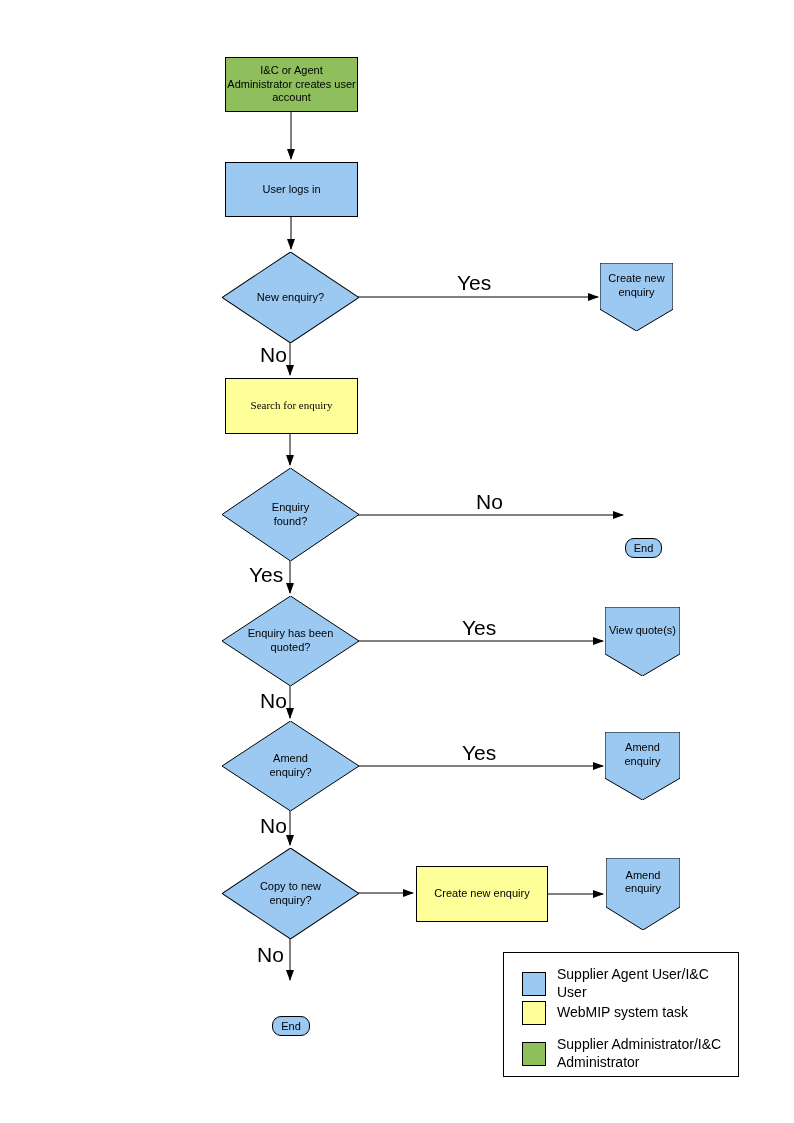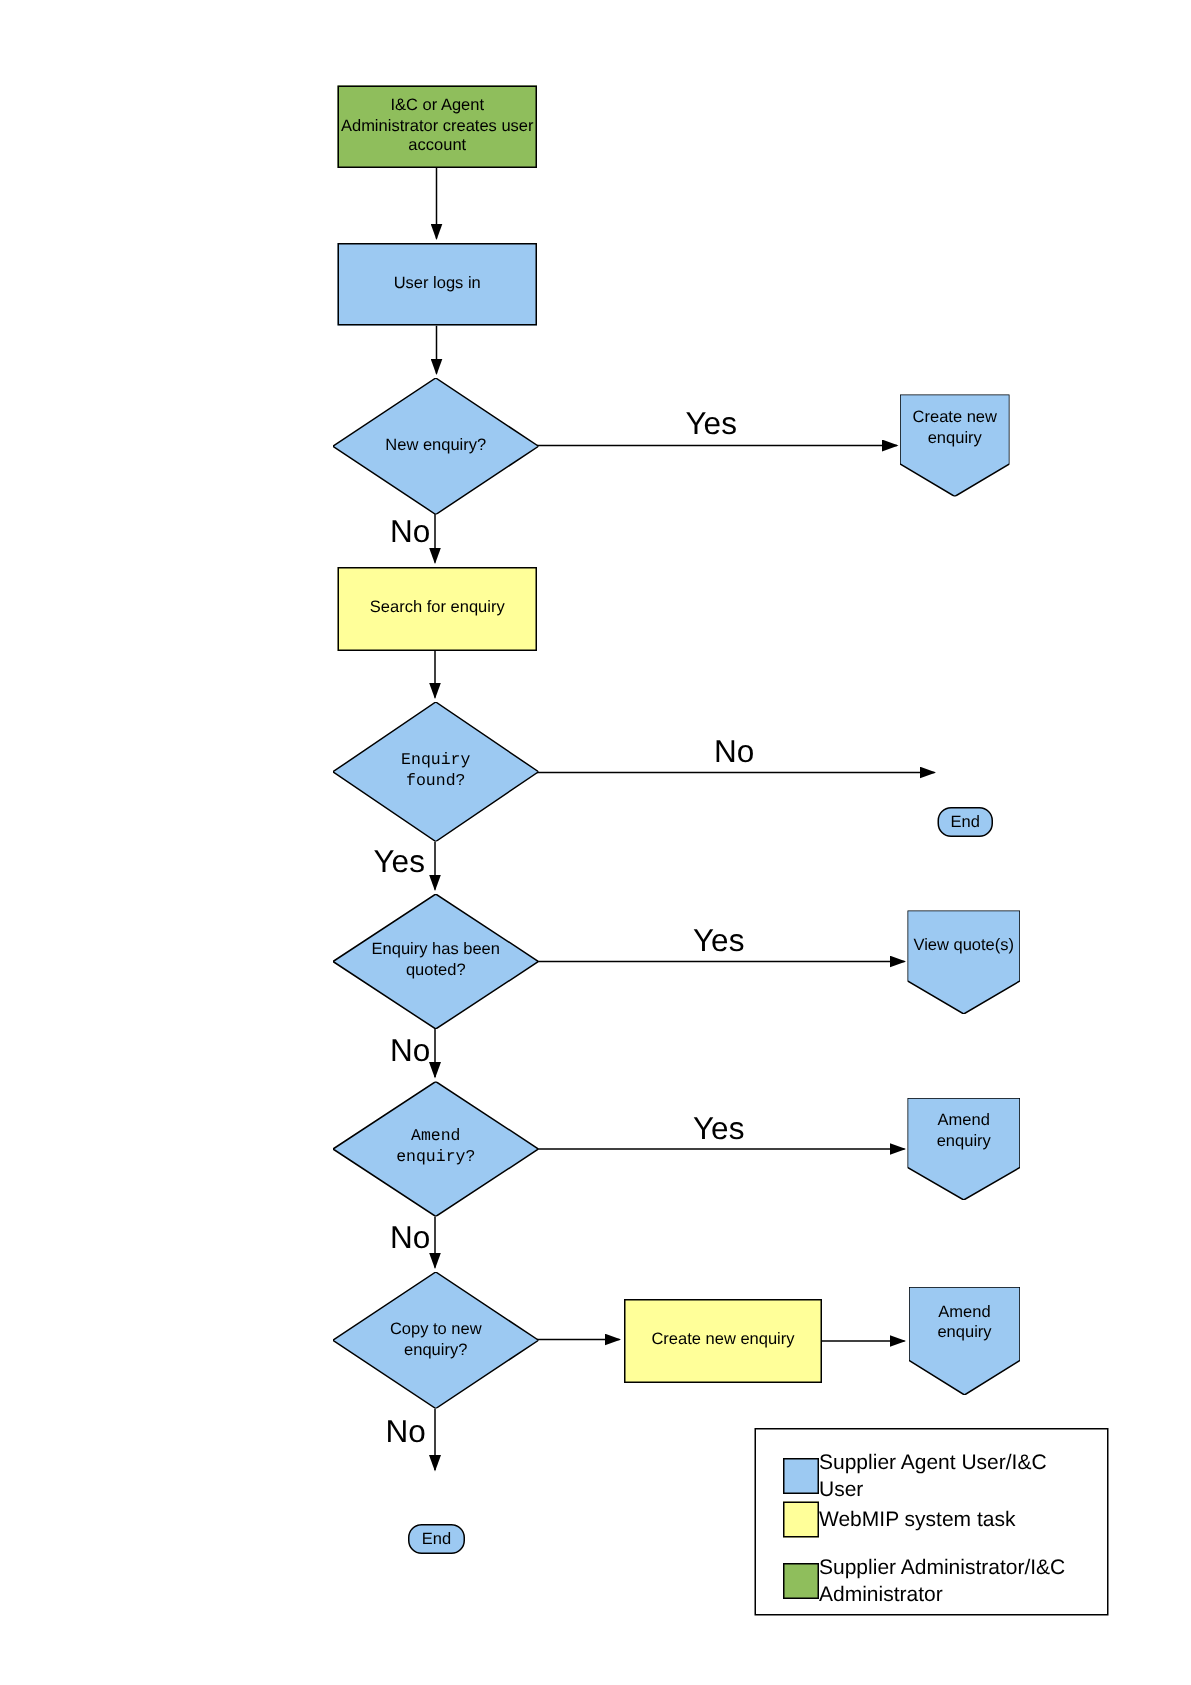--- a/index.html
+++ b/index.html
@@ -20,35 +20,35 @@
   .fill-user   { background:#9CC9F2; }
   .fill-system { background:#FFFF99; }
   .fill-admin  { background:#8FBE5C; }
 
   .shape-node { position:absolute; }
   .shape-node > svg { position:absolute; left:0; top:0; width:100%; height:100%; display:block; }
   .shape-label {
     position:absolute; inset:0; display:flex; align-items:center; justify-content:center;
     text-align:center; font-size:11px; line-height:1.25; padding:0 24px;
   }
-  .shape-label.narrow { padding:0 34px;font-family:Liberation Mono, monospace; }
+  .shape-label.narrow { padding:0 34px; }
   .shape-label.pent { padding:0 2px; bottom:32%; }
 
   .term {
     position:absolute; box-sizing:border-box; border:1px solid #000; background:#9CC9F2;
     border-radius:9px; display:flex; align-items:center; justify-content:center; font-size:11px;margin-top:33px;
   }
 
   .elabel { position:absolute; font-size:21px; line-height:1; }
 
   .legend {
     position:absolute; left:503px; top:952px; width:236px; height:125px;
     box-sizing:border-box; border:1px solid #000; background:#fff;
   }
-  .legend-row { position:absolute; left:18px; display:flex; align-items:center; }
+  .legend-row { position:absolute; left:18px; display:flex; align-items:center; gap:11px; }
   .legend-row.r1 { top:13px; }
   .legend-row.r2 { top:48px; }
   .legend-row.r3 { top:83px; }
   .swatch { width:24px; height:24px; box-sizing:border-box; border:1px solid #000; flex:0 0 auto; }
   .legend-label { font-size:14px; line-height:1.25; width:184px; }
 </style>
 </head>
 <body>
 
 <svg class="connectors" width="794" height="1123">
@@ -72,21 +72,21 @@
     <line x1="358" y1="893" x2="413" y2="893" marker-end="url(#arrow)"></line>
     <line x1="548" y1="894" x2="603" y2="894" marker-end="url(#arrow)"></line>
     <line x1="290" y1="939" x2="290" y2="980" marker-end="url(#arrow)"></line>
   </g>
 </svg>
 
 <div class="node fill-admin" style="left:225px; top:57px; width:133px; height:55px;">I&amp;C or Agent Administrator creates user account</div>
 
 <div class="node fill-user" style="left:225px; top:162px; width:133px; height:55px;text-align:center;">User logs in</div>
 
-<div class="node fill-system" style="left:225px; top:378px; width:133px; height:56px;">Search for enquiry</div>
+<div class="node fill-system" style="left:225px; top:378px; width:133px; height:56px;font-family:Liberation Serif, serif;">Search for enquiry</div>
 
 <div class="node fill-system" style="left:416px; top:866px; width:132px; height:56px;">Create new enquiry</div>
 
 <div class="shape-node" style="left:222px; top:252px; width:137px; height:91px;">
   <svg viewBox="0 0 100 100" preserveAspectRatio="none">
     <polygon points="50,0 100,50 50,100 0,50" fill="#9CC9F2" stroke="#000" vector-effect="non-scaling-stroke"></polygon>
   </svg>
   <div class="shape-label">New enquiry?</div>
 </div>
 

